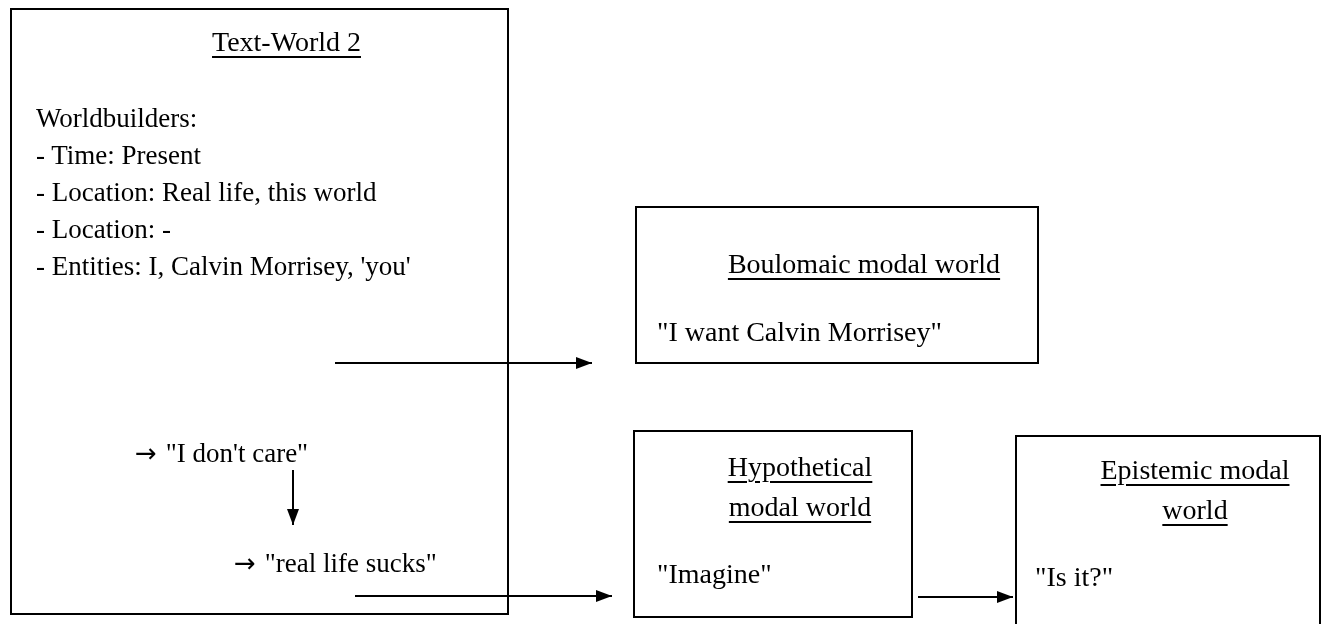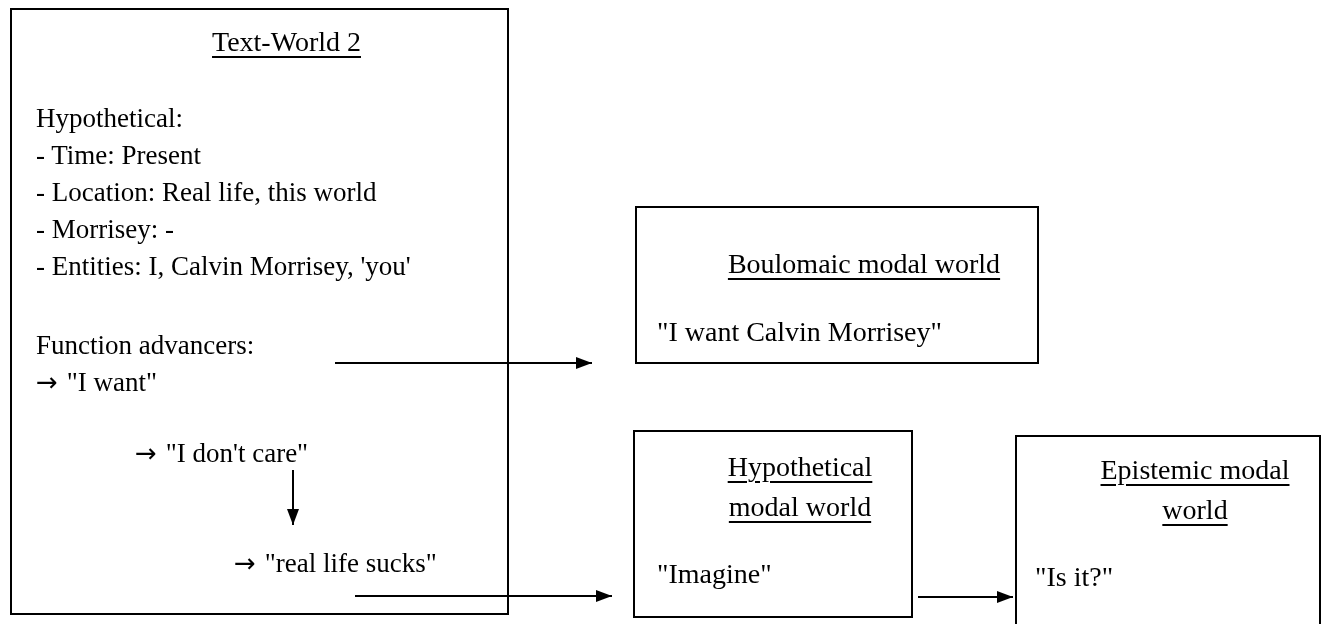--- a/index.html
+++ b/index.html
@@ -102,29 +102,25 @@
 </head>
 <body>
 
 <div class="canvas">
 
   <div class="box" id="text-world-box">
     <div class="box-title">
       <span class="u">Text-World 2</span>
     </div>
     <div class="wb-block">
-      <div>Hypothetical:</div>
+      <div>Worldbuilders:</div>
       <div>- Time: Present</div>
       <div>- Location: Real life, this world</div>
-      <div>- Morrisey: -</div>
+      <div>- Location: -</div>
       <div>- Entities: I, Calvin Morrisey, 'you'</div>
-    </div>
-    <div class="fa-block">
-      <div>Function advancers:</div>
-      <div><span class="arrow-glyph">→</span><span>"I want"</span></div>
     </div>
     <div class="fa-line2"><span class="arrow-glyph">→</span><span>"I don't care"</span></div>
     <div class="fa-line3"><span class="arrow-glyph">→</span><span>"real life sucks"</span></div>
   </div>
 
   <div class="box" id="boulomaic-box">
     <div class="box-title">
       <span class="u">Boulomaic modal world</span>
     </div>
     <div class="quote-line">"I want Calvin Morrisey"</div>

